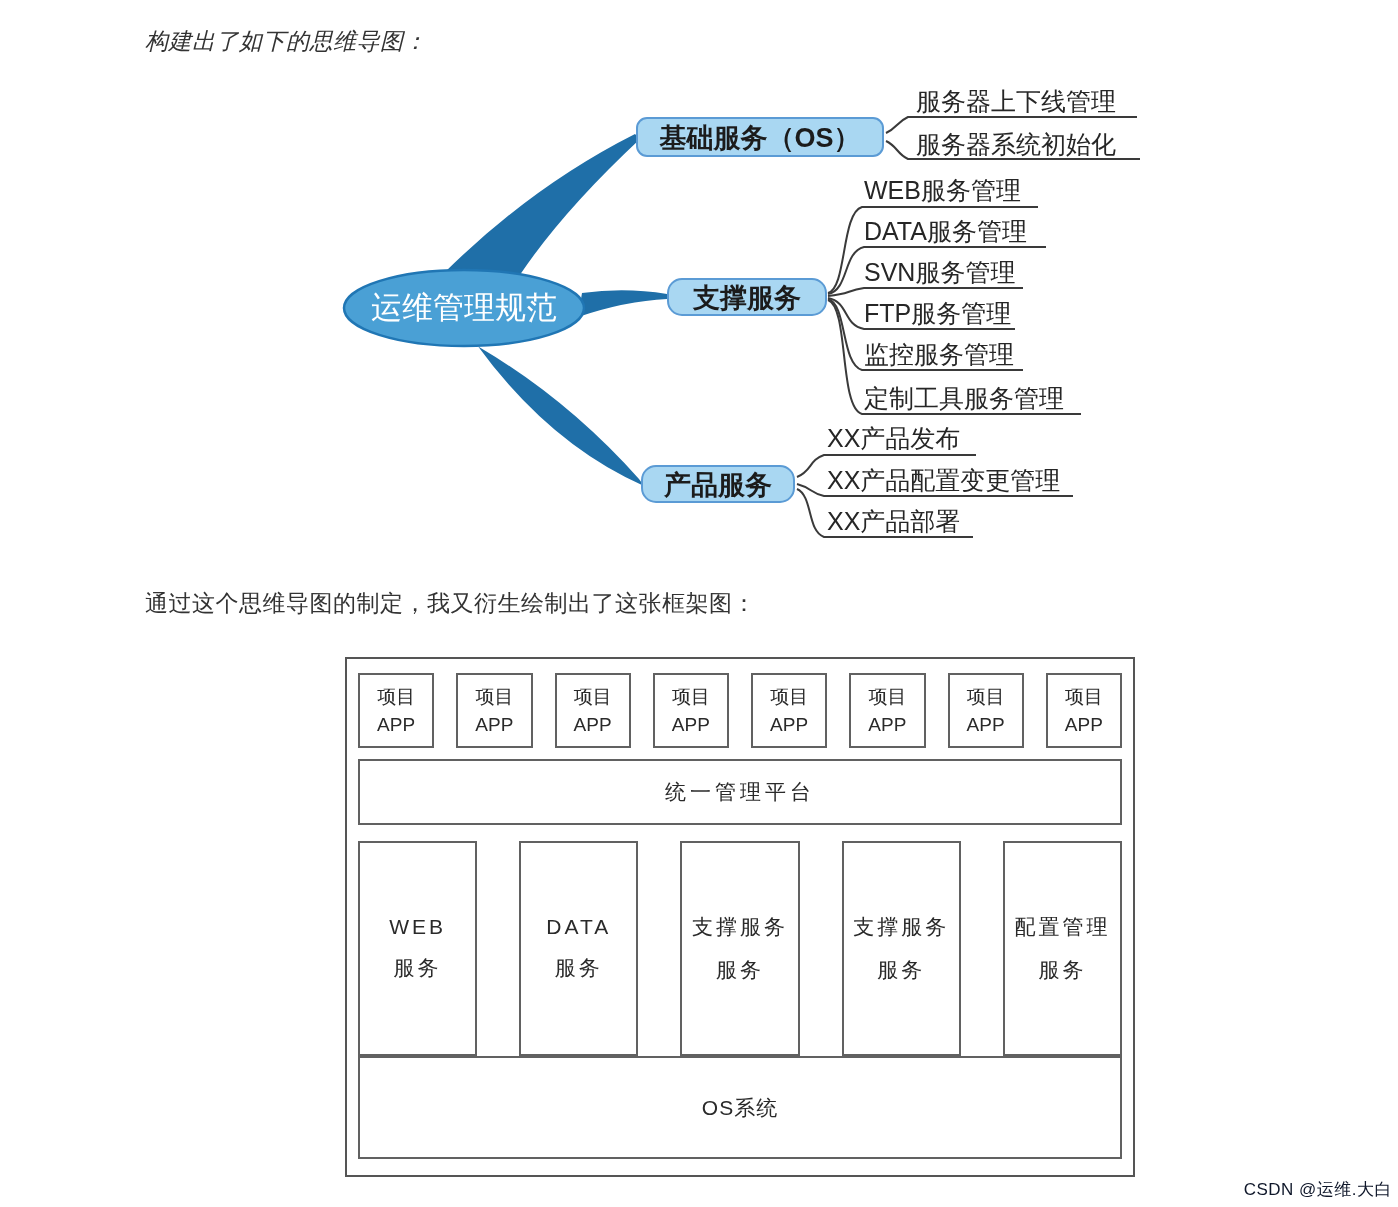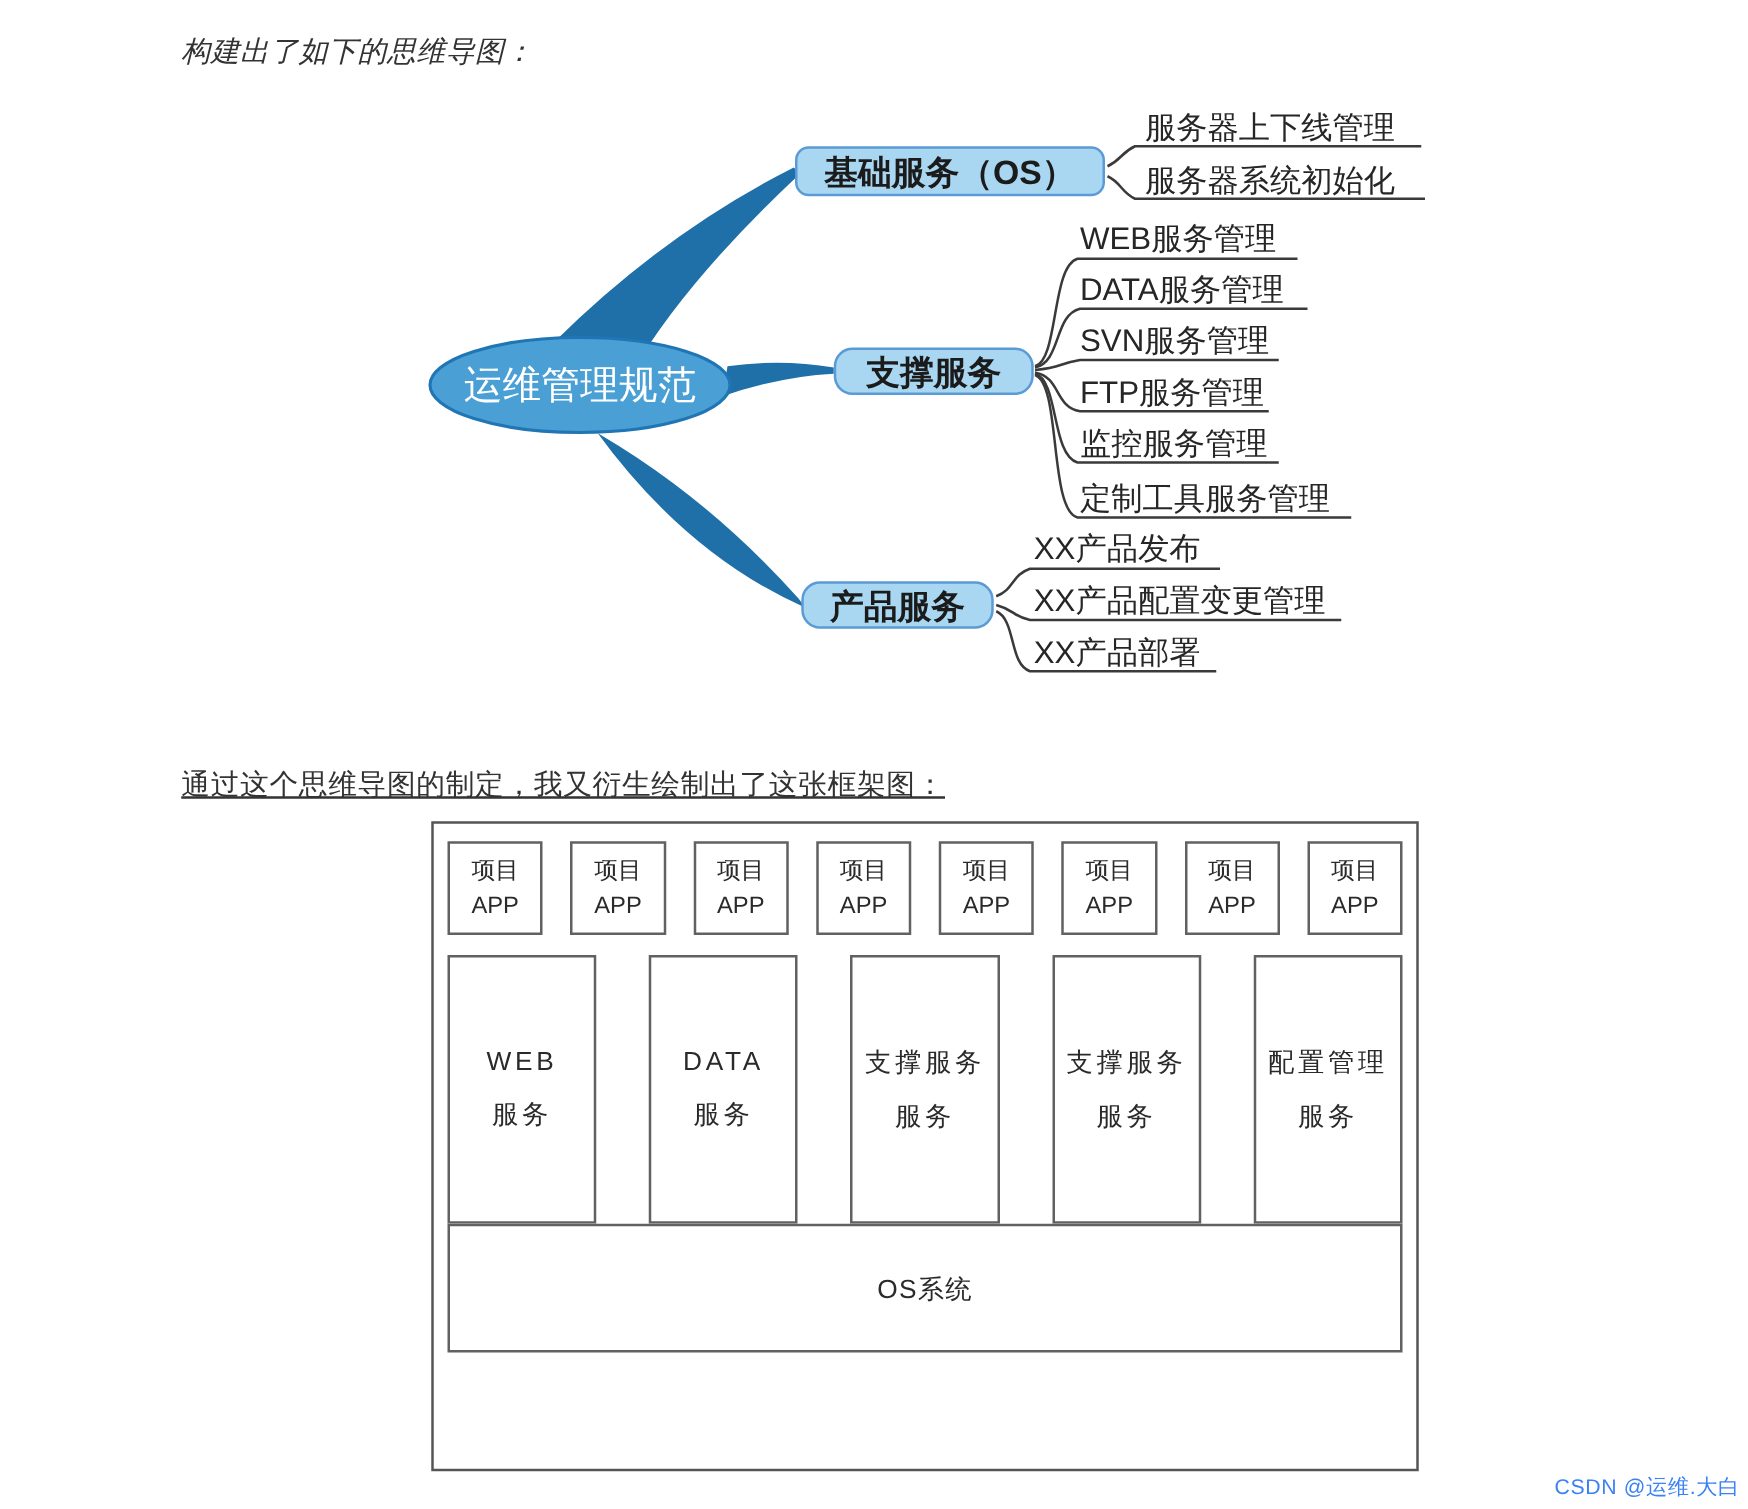--- a/index.html
+++ b/index.html
@@ -8,21 +8,21 @@
     width:1398px;height:1207px;
     font-family:"Liberation Sans", sans-serif;
     color:#2f2f2f;
     overflow:hidden;
   }
   .para{
     position:absolute;left:145px;
     font-size:23px;letter-spacing:.5px;color:#333;
   }
   #para1{top:26px;font-style:italic;}
-  #para2{top:612px;text-decoration:underline;}
+  #para2{top:588px;}
 
   
   #mindmap{position:absolute;left:0;top:0;}
   .root-text{fill:#ffffff;font-size:31px;font-weight:500;}
   .branch-text{fill:#1b1b1b;font-size:27px;font-weight:600;}
   .leaf-text{fill:#262626;font-size:25px;font-weight:500;}
   .leaf-line{stroke:#3a3a3a;stroke-width:2;fill:none;}
   .node-box{fill:#a9d7f2;stroke:#5b9bd5;stroke-width:2;}
   .wedge{fill:#1f6fa8;stroke:none;}
 
@@ -41,21 +41,21 @@
   }
   .app-row{display:flex;gap:22px;height:75px;flex:none;}
   .app-box{flex:1;flex-direction:column;font-size:19px;line-height:1.45;align-items:center;}
   .platform-box{margin-top:11px;height:66px;flex:none;font-size:21px;letter-spacing:4px;}
   .services-row{display:flex;gap:42px;height:215px;margin-top:16px;flex:none;}
   .service-box{flex:1;flex-direction:column;font-size:21px;letter-spacing:3px;gap:15px;}
   .os-box{height:103px;flex:none;font-size:21px;letter-spacing:1px;}
 
   .watermark{
     position:absolute;right:6px;bottom:6px;
-    font-size:17px;color:#3b82f6;letter-spacing:.5px;
+    font-size:17px;color:#0f172a;letter-spacing:.5px;
   }
 </style>
 </head>
 <body>
 
 <div id="para1" class="para">构建出了如下的思维导图：</div>
 
 <svg id="mindmap" width="1398" height="620" viewBox="0 0 1398 620">
 
   <path class="wedge" d="M 444,273 Q 532,186 635,134 L 640,139 Q 549,224 506,297 Z"></path>
@@ -140,20 +140,21 @@
     <div class="fw-box app-box">
       <span>项目</span>
       <span>APP</span>
     </div>
     <div class="fw-box app-box">
       <span>项目</span>
       <span>APP</span>
     </div>
   </div>
 
+  <div class="fw-box platform-box">统一管理平台</div>
 
   <div class="services-row">
     <div class="fw-box service-box">
       <span>WEB</span>
       <span>服务</span>
     </div>
     <div class="fw-box service-box">
       <span>DATA</span>
       <span>服务</span>
     </div>

